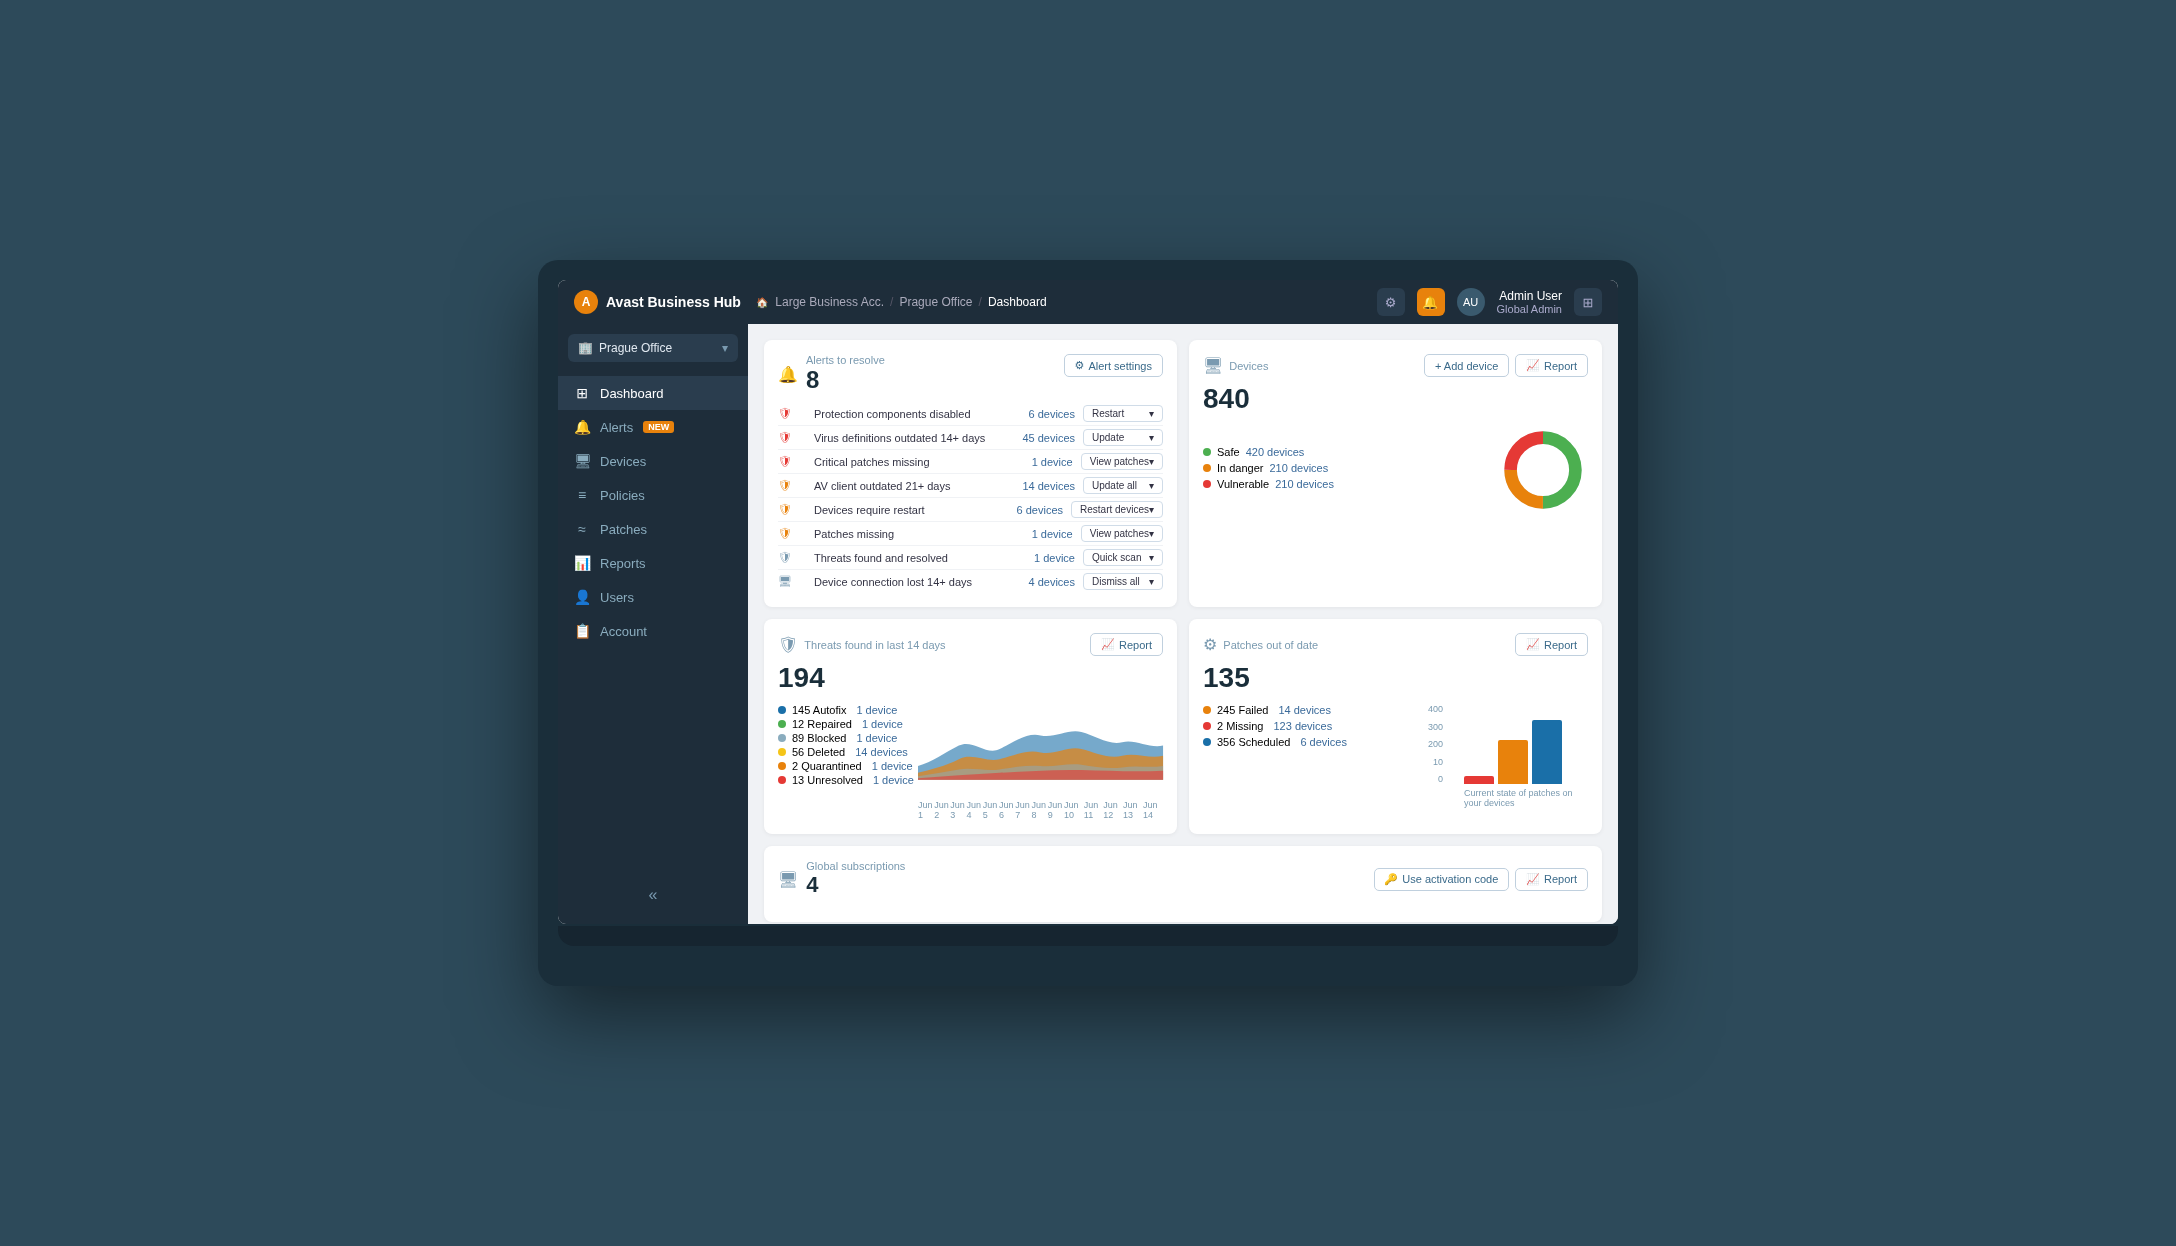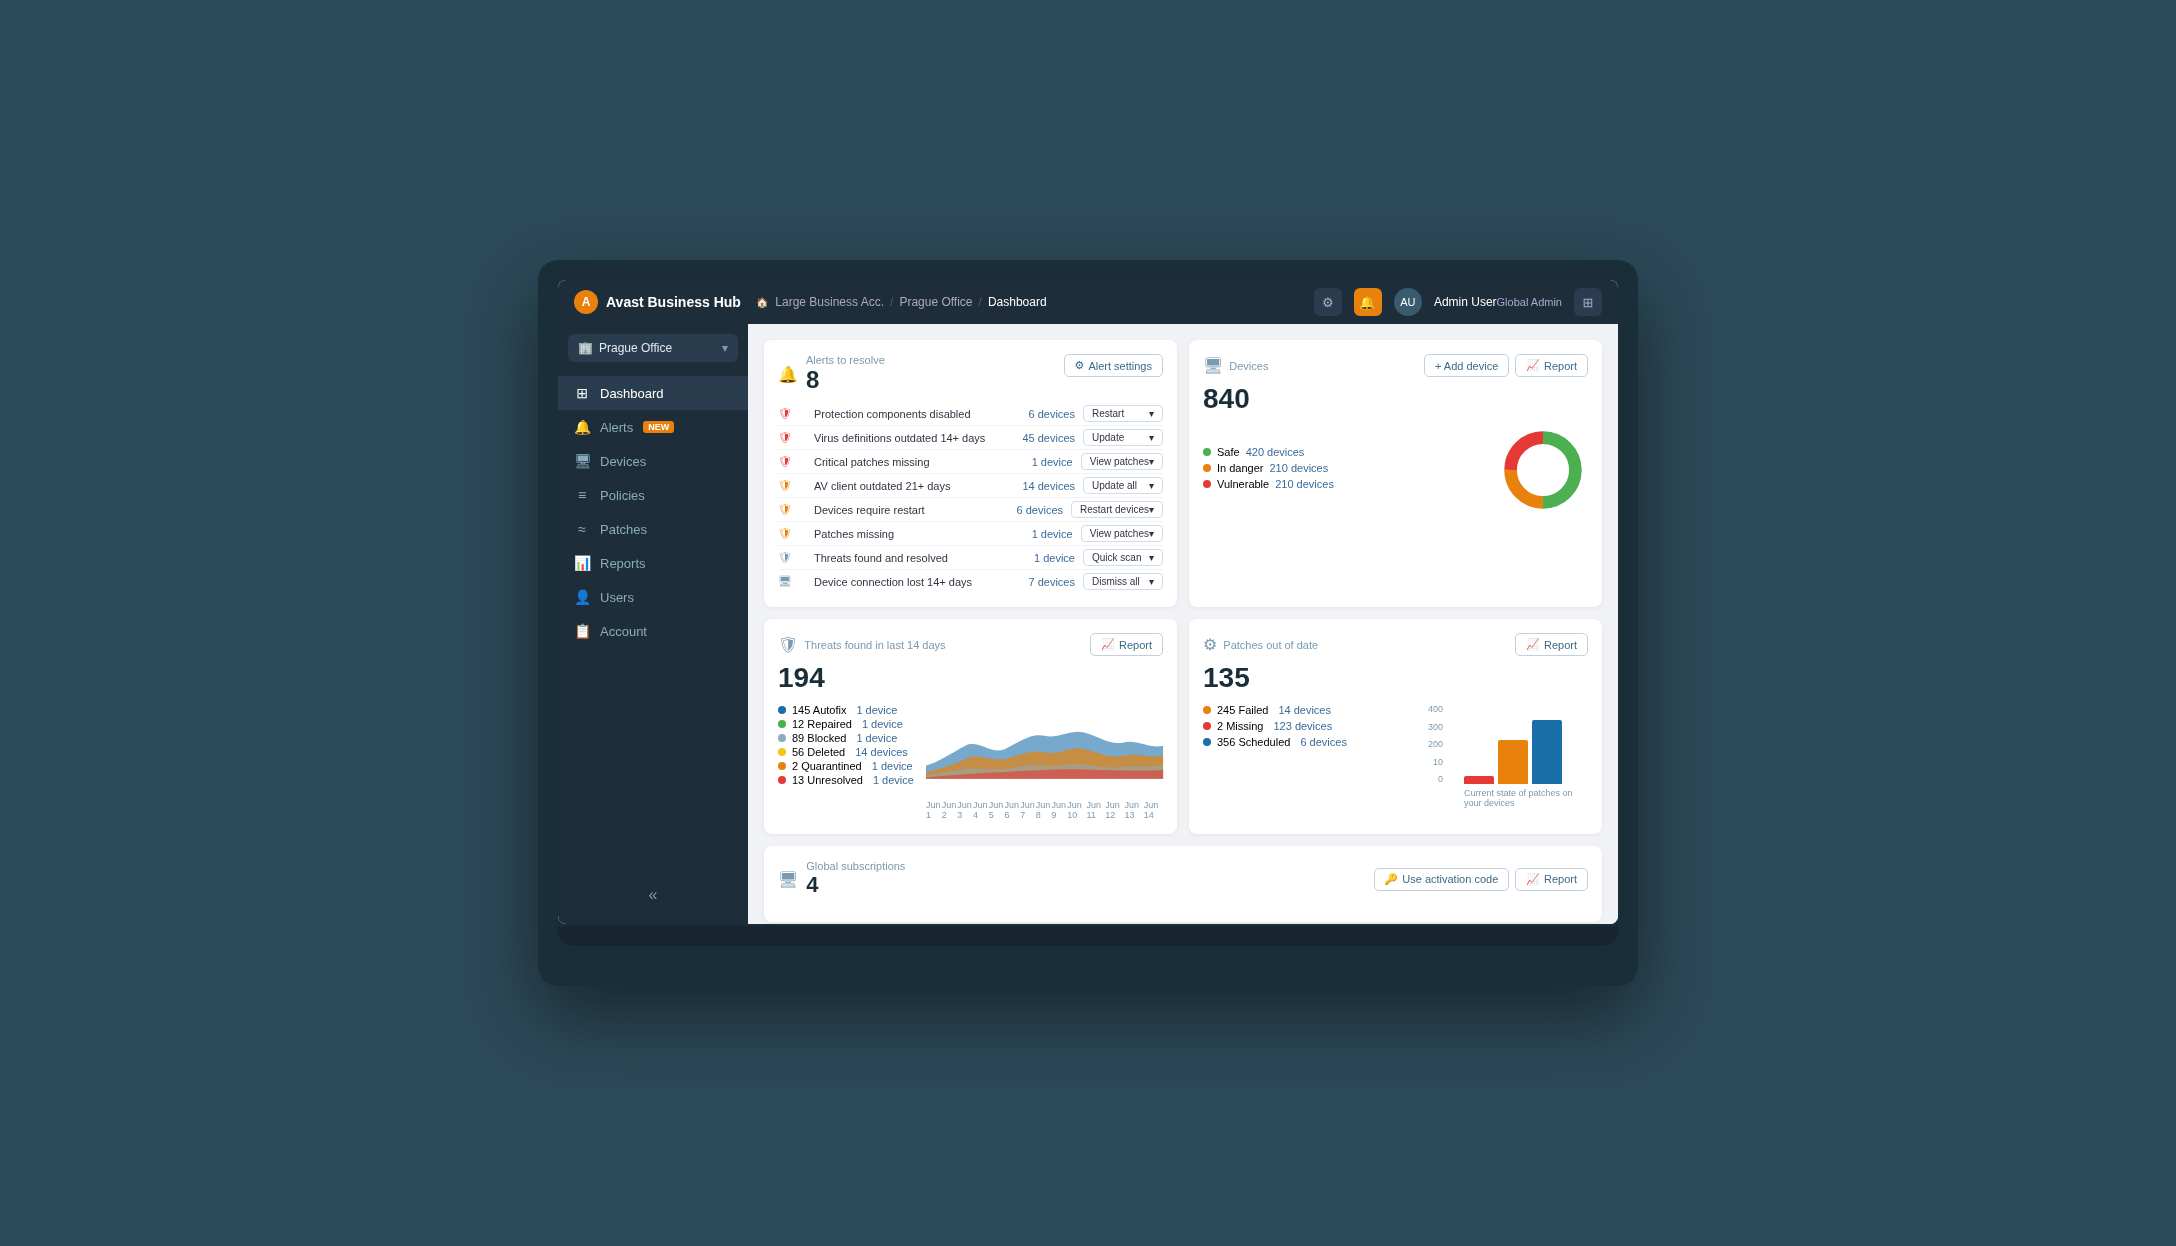--- a/index.html
+++ b/index.html
@@ -78,22 +78,22 @@
       border-radius: 6px;
       display: flex;
       align-items: center;
       justify-content: center;
       color: #aac;
       font-size: 13px;
       cursor: pointer;
     }
     .user-info {
       display: flex;
-      flex-direction: row;
-      align-items: center;
+      flex-direction: column;
+      align-items: flex-end;
       font-size: 11px;
       color: #aac;
     }
     .user-info .name { color: #fff; font-size: 12px; }
     .user-avatar {
       width: 28px;
       height: 28px;
       background: #3a5a6e;
       border-radius: 50%;
       display: flex;
@@ -501,21 +501,21 @@
               </div>
               <div class="alert-row">
                 <span class="alert-icon" style="color:#7a9ab0;">🛡</span>
                 <span class="alert-text">Threats found and resolved</span>
                 <span class="alert-count" style="color:#3a6a9a;cursor:pointer;">1 device</span>
                 <div class="alert-action">Quick scan <span>▾</span></div>
               </div>
               <div class="alert-row">
                 <span class="alert-icon" style="color:#7a9ab0;">🖥</span>
                 <span class="alert-text">Device connection lost 14+ days</span>
-                <span class="alert-count" style="color:#3a6a9a;cursor:pointer;">7 devices</span>
+                <span class="alert-count" style="color:#3a6a9a;cursor:pointer;">4 devices</span>
                 <div class="alert-action">Dismiss all <span>▾</span></div>
               </div>
             </div>
           </div>
 
           <div class="card devices-card">
             <div class="card-header">
               <div style="display:flex;align-items:center;gap:6px;">
                 <span style="color:#7a9ab0;font-size:16px;">🖥</span>
                 <span class="card-label">Devices</span>
@@ -567,21 +567,21 @@
               <div style="display:flex;align-items:center;gap:6px;">
                 <span style="color:#7a9ab0;font-size:16px;">🛡</span>
                 <span class="card-label">Threats found in last 14 days</span>
               </div>
               <button class="btn-outline">
                 <span>📈</span>
                 <span>Report</span>
               </button>
             </div>
             <div class="card-number">194</div>
-            <div style="display:flex;gap:12px;">
+            <div style="display:flex;gap:4px;">
               <div class="threats-legend">
                 <div class="tl-item">
                   <span class="dot dot-blue"></span>
                   <span>145 Autofix</span>
                   <a class="tl-link" href="#" style="margin-left:4px;">1 device</a>
                 </div>
                 <div class="tl-item">
                   <span class="dot dot-green"></span>
                   <span>12 Repaired</span>
                   <a class="tl-link" href="#" style="margin-left:4px;">1 device</a>

